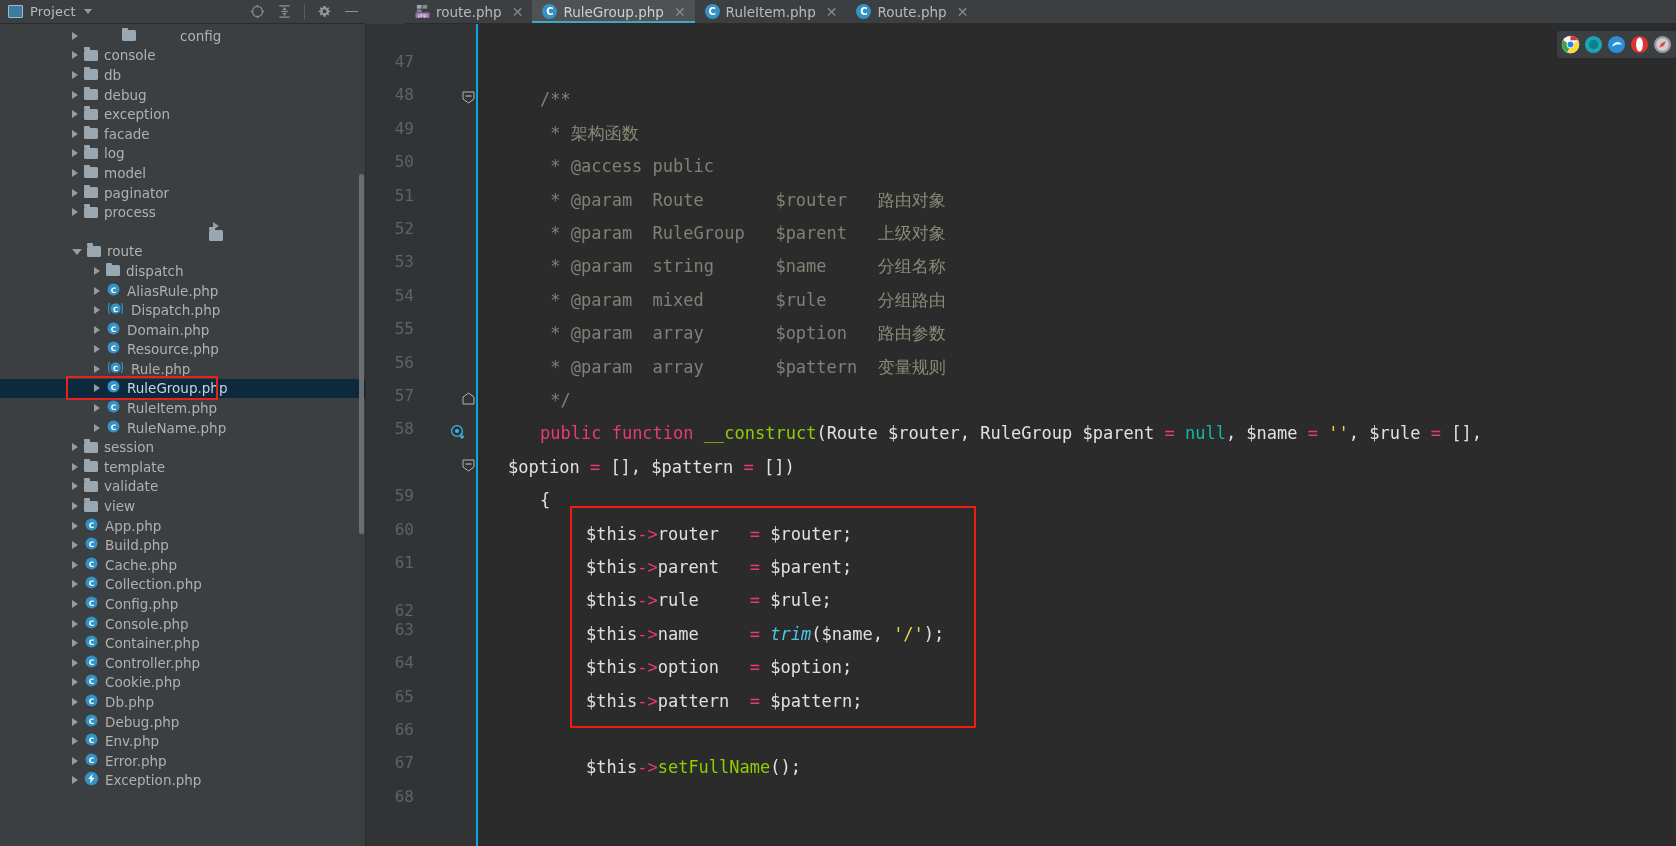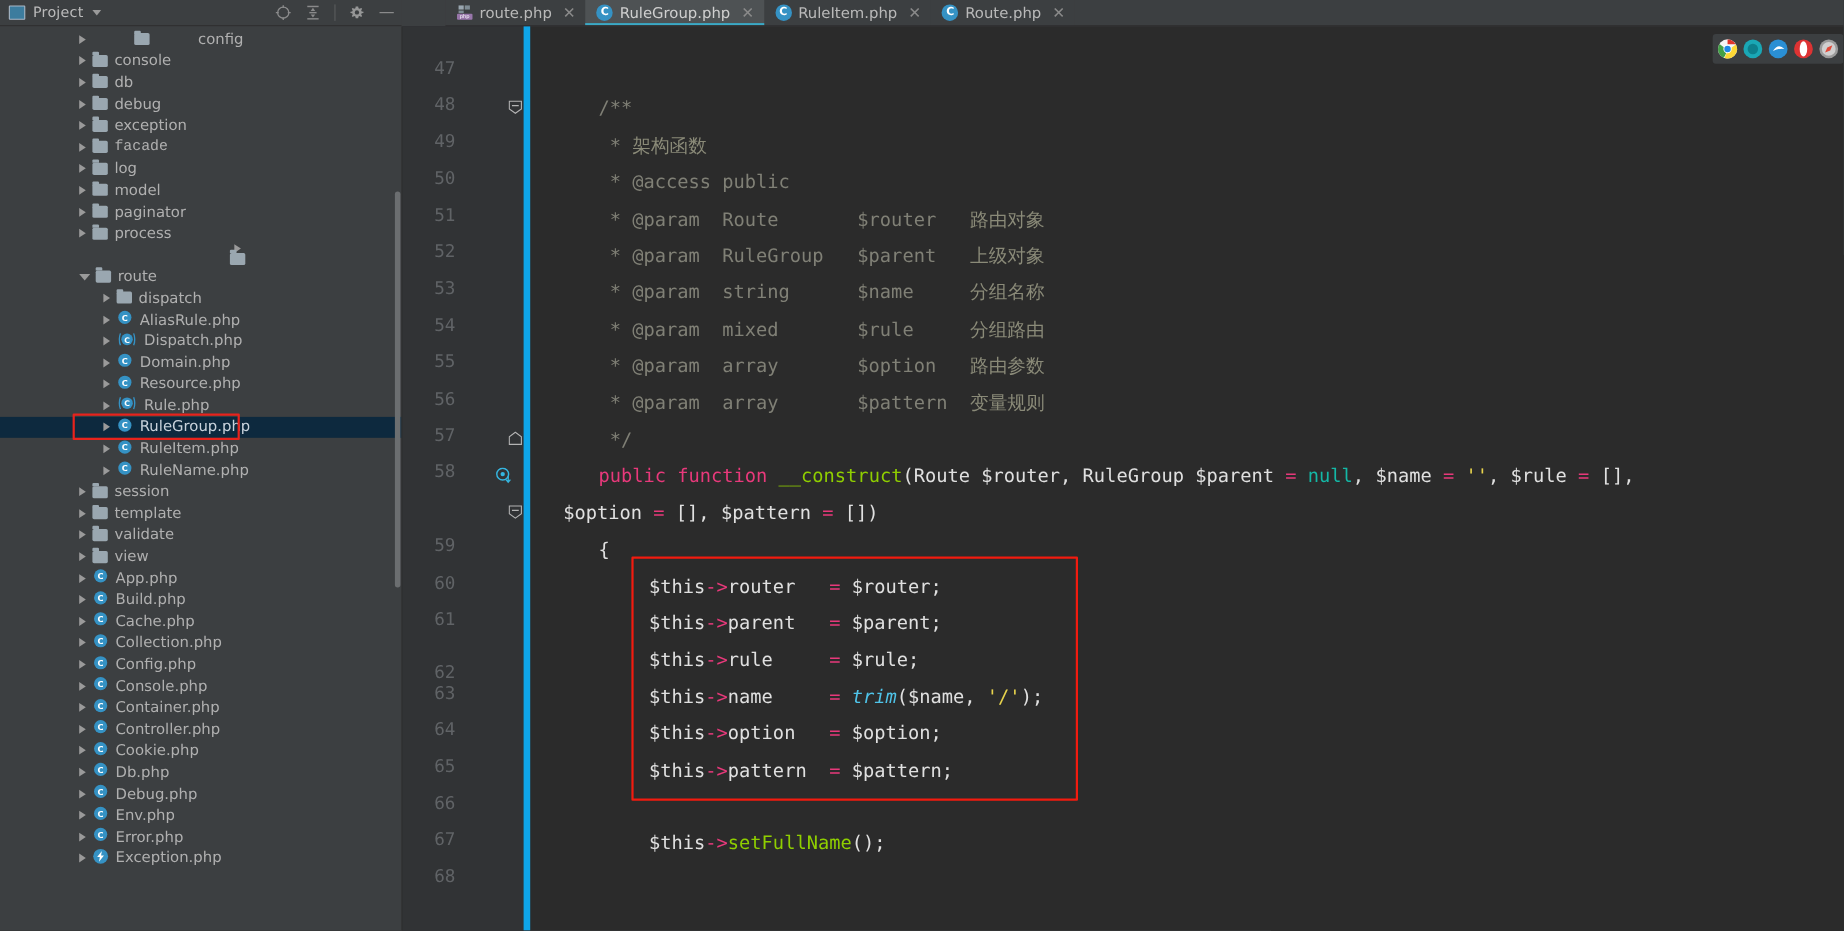--- a/index.html
+++ b/index.html
@@ -82,21 +82,21 @@
     position:absolute;border:2px solid #e8231c;border-radius:1px;pointer-events:none;
   }
   .sb-scroll{
     position:absolute;right:1px;top:150px;width:5px;height:360px;background:#6b6e70;border-radius:3px;
   }
 
   
   .editor{flex:1;min-width:0;background:#2b2b2b;position:relative;display:flex;}
   .gutter{
     width:110px;flex:0 0 110px;background:#313335;position:relative;
-    border-right:6px solid #0ea5e9;
+    border-right:2px solid #0ea5e9;
   }
   .gutter .num{
     position:absolute;right:62px;color:#606366;font-family:"DejaVu Sans Mono",monospace;font-size:16px;
     text-align:right;width:46px;
   }
   .fold{
     position:absolute;left:96px;width:13px;height:13px;
   }
   .code{
     position:relative;flex:1;min-width:0;overflow:hidden;
@@ -225,21 +225,21 @@
           <div class="node" style="padding-left: 72px;">
             <span class="arrow"></span>
             <span class="folder"></span>
             <span class="lbl">debug</span>
           </div>
           <div class="node" style="padding-left: 72px;">
             <span class="arrow"></span>
             <span class="folder"></span>
             <span class="lbl">exception</span>
           </div>
-          <div class="node" style="padding-left: 72px; font-family: Liberation Mono, monospace;">
+          <div class="node" style="padding-left: 72px;">
             <span class="arrow"></span>
             <span class="folder"></span>
             <span class="lbl">facade</span>
           </div>
           <div class="node" style="padding-left: 72px;">
             <span class="arrow"></span>
             <span class="folder"></span>
             <span class="lbl">log</span>
           </div>
           <div class="node" style="padding-left: 72px;">

